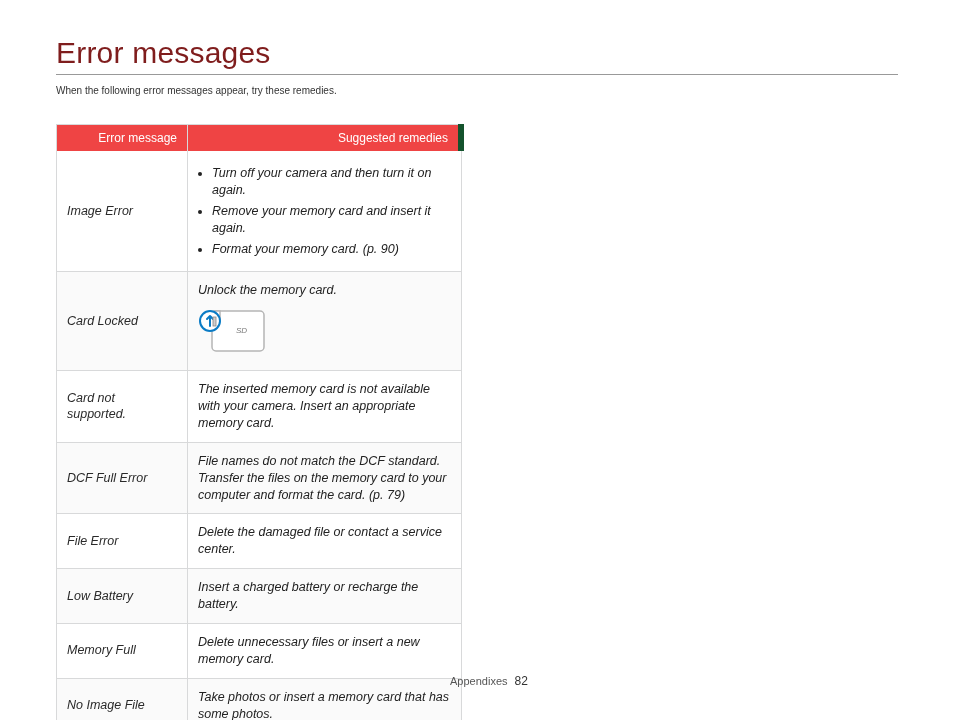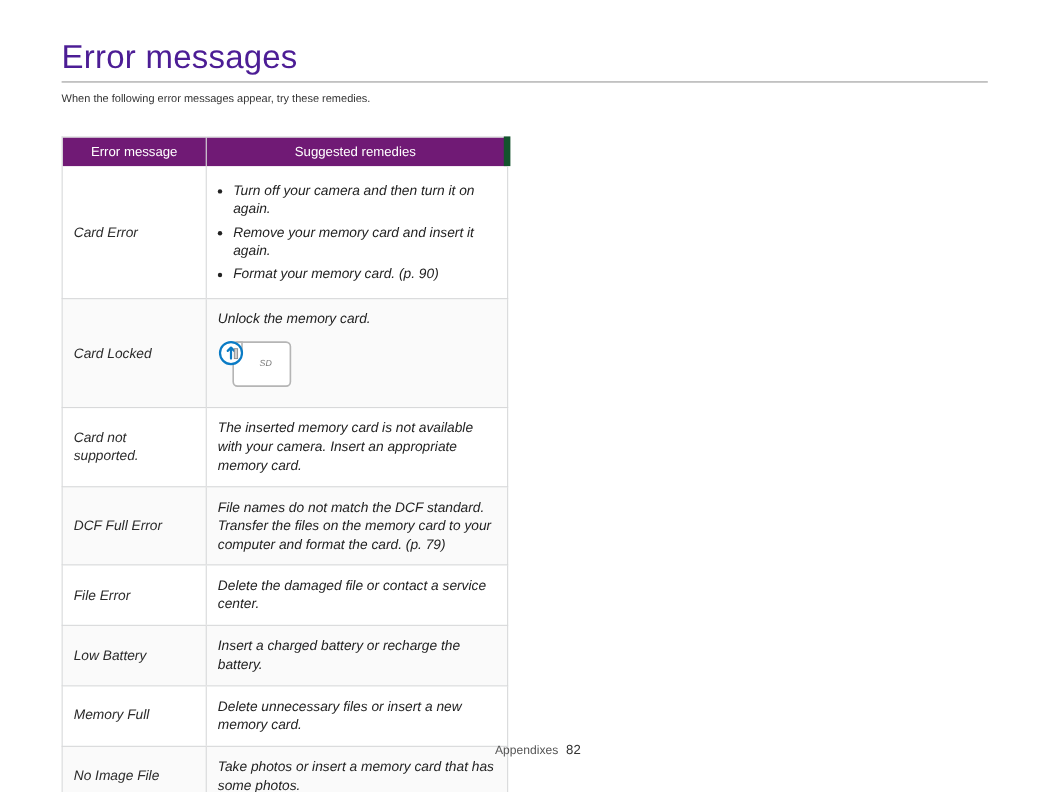--- a/index.html
+++ b/index.html
@@ -12,44 +12,44 @@
     color: #222;
     position: relative;
     box-sizing: border-box;
   }
   .page {
     padding: 36px 56px 0 56px;
   }
   .title {
     font-size: 30px;
     font-weight: 400;
-    color: #4c1d95;
+    color: #7f1d1d;
     margin: 0 0 4px 0;
     letter-spacing: 0.2px;
   }
   .hr {
     border: none;
     border-top: 1px solid #999;
     margin: 0 0 10px 0;
   }
   .intro {
     font-size: 10px;
     color: #333;
     margin: 0 0 28px 0;
   }
   .tablewrap {
     width: 408px;
     border-collapse: collapse;
   }
   .th-row th {
-    background: #701a75;
+    background: #ef4444;
     color: #ffffff;
     font-weight: 400;
     font-size: 12px;
-    text-align: center;
+    text-align: right;
     padding: 6px 10px;
     border-left: 1px solid #d8d9da;
     border-top: 1px solid #d8d9da;
   }
   .th-row th:last-child { border-right: 6px solid #14532d; }
   .tablewrap td {
     font-size: 12.5px;
     padding: 10px 10px;
     border-left: 1px solid #d8d9da;
     border-bottom: 1px solid #d8d9da;
@@ -86,21 +86,21 @@
   <p class="intro">When the following error messages appear, try these remedies.</p>
 
   <table class="tablewrap">
     <tbody>
         <tr class="th-row">
       <th>Error message</th>
       <th>Suggested remedies</th>
     </tr>
 
     <tr>
-      <td class="col-msg">Card Error</td>
+      <td class="col-msg">Image Error</td>
       <td>
         <ul class="rem">
           <li>Turn off your camera and then turn it on again.</li>
           <li>Remove your memory card and insert it again.</li>
           <li>Format your memory card. (p. 90)</li>
         </ul>
       </td>
     </tr>
 
     <tr>

